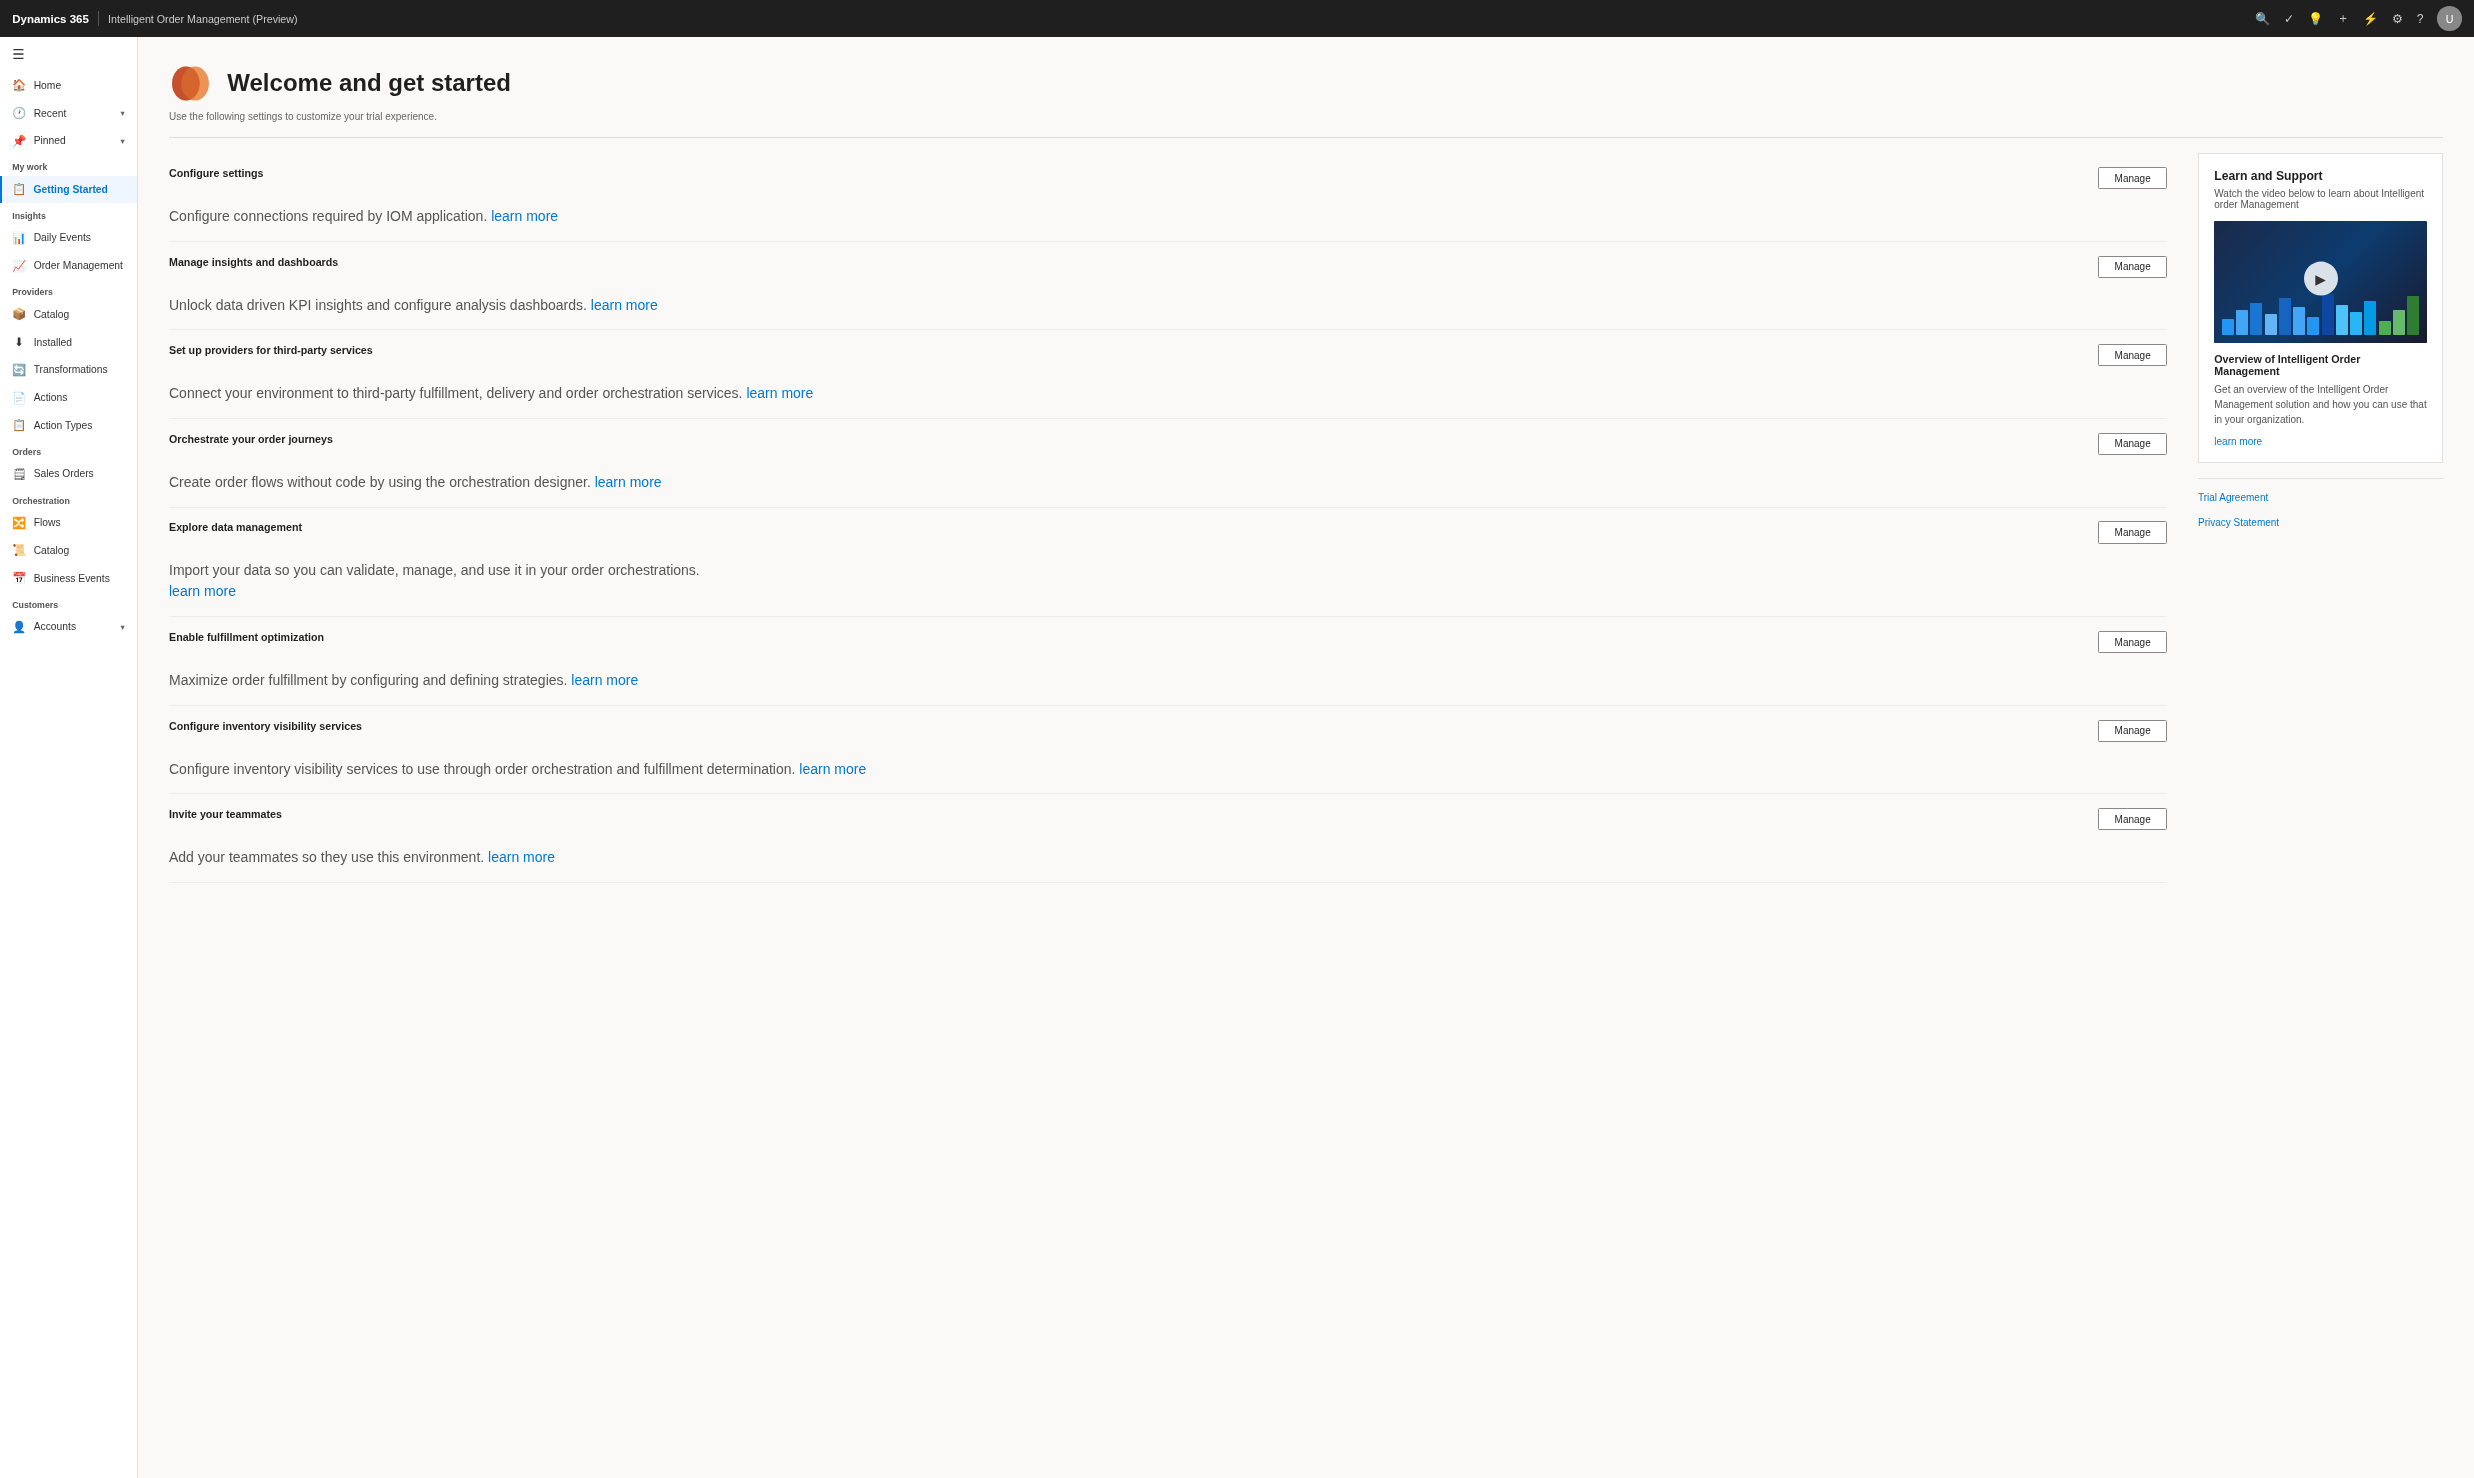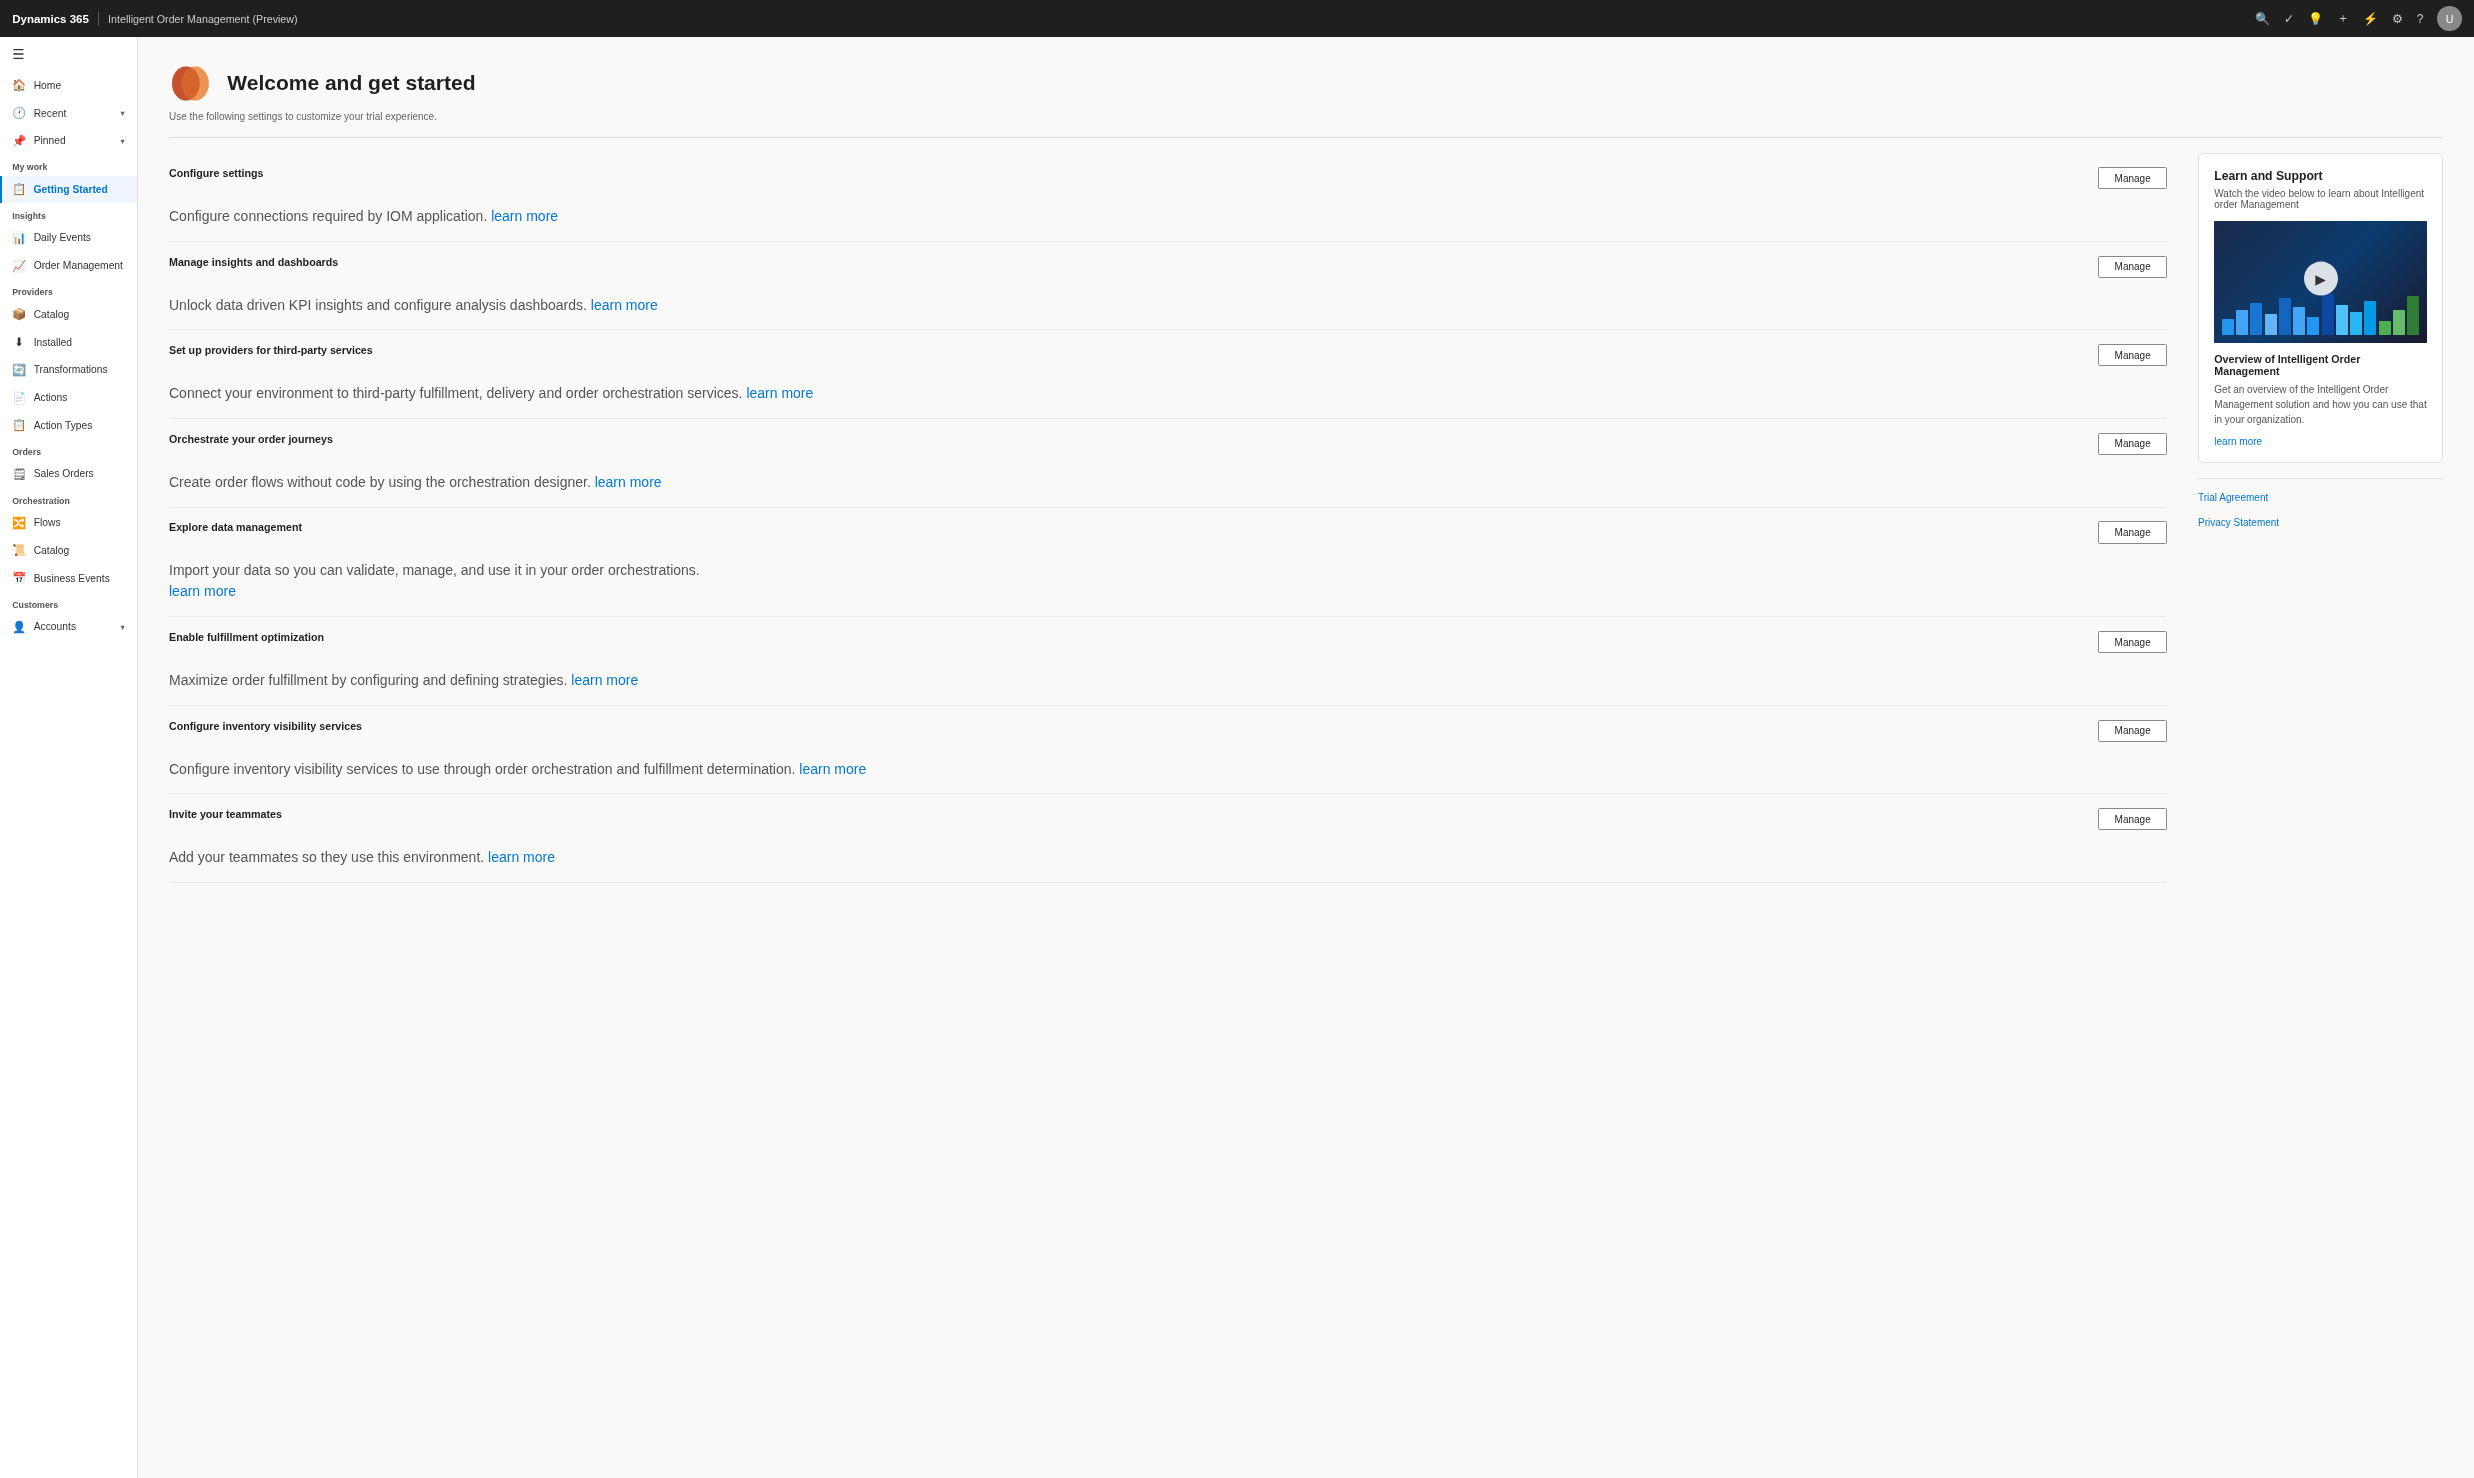--- a/index.html
+++ b/index.html
@@ -133,21 +133,21 @@
       align-items: center;
       gap: 15.3px;
       margin-bottom: 6.1px;
     }
     .page-logo {
       width: 43px;
       height: 43px;
       flex-shrink: 0;
     }
     .page-title-block h1 {
-      font-size: 21px;
+      font-size: 24px;
       font-weight: 600;
       color: #1f1f1f;
     }
     .page-subtitle {
       font-size: 10px;
       color: #666;
       margin-top: 3.1px;
     }
     .header-divider {
       border: none;
@@ -208,21 +208,21 @@
       border-radius: 1.5px;
       flex-shrink: 0;
       font-family: 'Segoe UI', sans-serif;
       white-space: nowrap;
     }
 
     
     .support-panel {
       background: #fff;
       border: 0.8px solid #e0e0e0;
-      border-radius: 5px;
+      border-radius: 0;
       padding: 15.3px;
     }
     .support-title {
       font-size: 12.2px;
       font-weight: 700;
       color: #1f1f1f;
       margin-bottom: 4.6px;
     }
     .support-subtitle {
       font-size: 10px;

